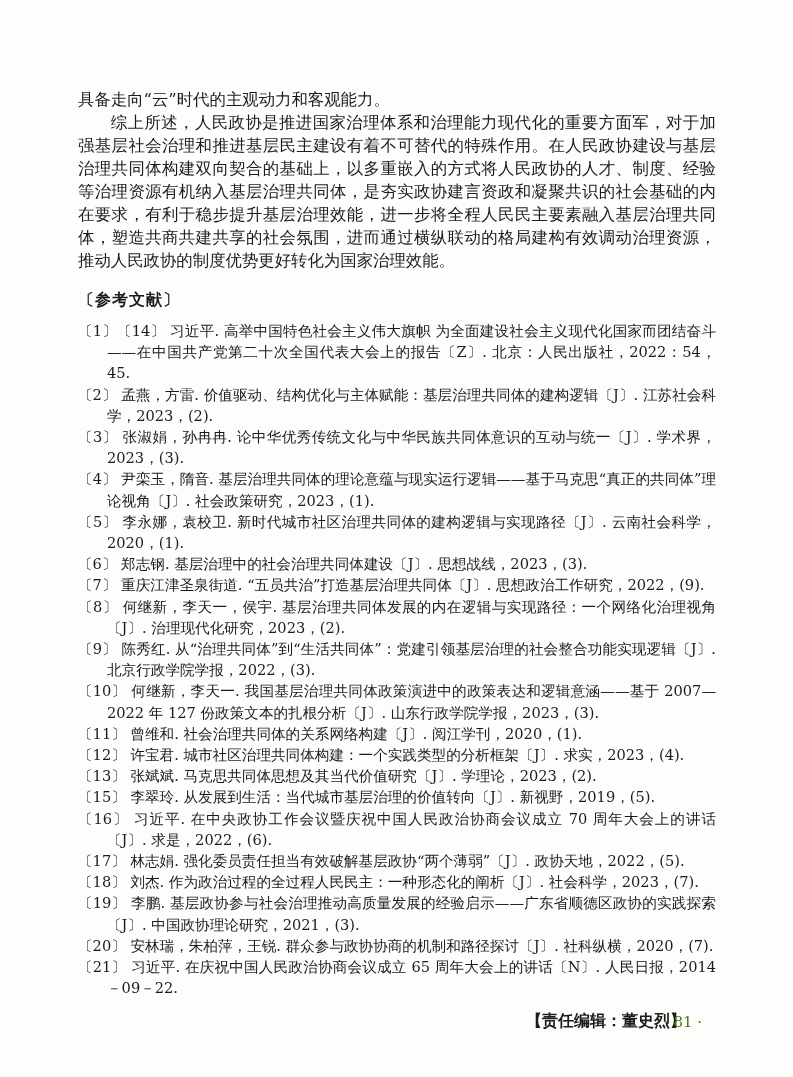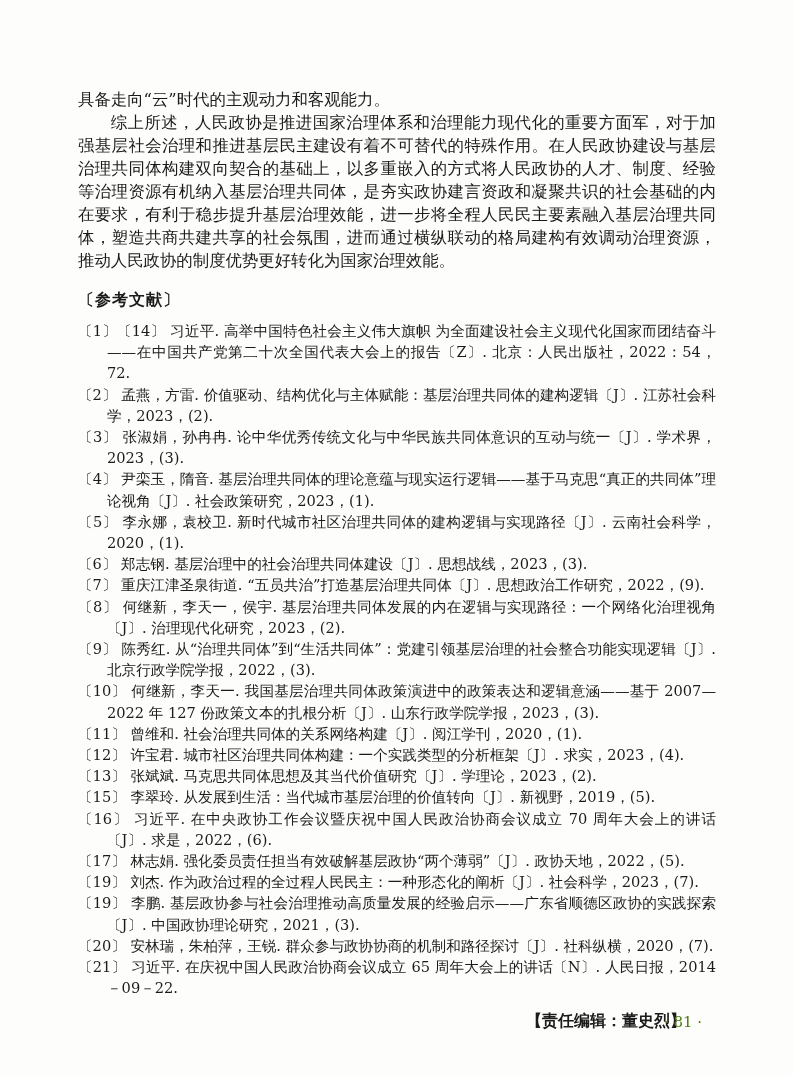--- a/index.html
+++ b/index.html
@@ -68,37 +68,37 @@
 
 <div class="page-content">
 
   <p class="body-text">具备走向“云”时代的主观动力和客观能力。</p>
 
   <p class="body-text para-indent">综上所述，人民政协是推进国家治理体系和治理能力现代化的重要方面军，对于加强基层社会治理和推进基层民主建设有着不可替代的特殊作用。在人民政协建设与基层治理共同体构建双向契合的基础上，以多重嵌入的方式将人民政协的人才、制度、经验等治理资源有机纳入基层治理共同体，是夯实政协建言资政和凝聚共识的社会基础的内在要求，有利于稳步提升基层治理效能，进一步将全程人民民主要素融入基层治理共同体，塑造共商共建共享的社会氛围，进而通过横纵联动的格局建构有效调动治理资源，推动人民政协的制度优势更好转化为国家治理效能。</p>
 
   <div class="refs-title">〔参考文献〕</div>
 
   <div class="refs-list">
-    <div class="ref-item">〔1〕〔14〕 习近平. 高举中国特色社会主义伟大旗帜 为全面建设社会主义现代化国家而团结奋斗——在中国共产党第二十次全国代表大会上的报告〔Z〕. 北京：人民出版社，2022：54，72.</div>
+    <div class="ref-item">〔1〕〔14〕 习近平. 高举中国特色社会主义伟大旗帜 为全面建设社会主义现代化国家而团结奋斗——在中国共产党第二十次全国代表大会上的报告〔Z〕. 北京：人民出版社，2022：54，45.</div>
     <div class="ref-item">〔2〕 孟燕，方雷. 价值驱动、结构优化与主体赋能：基层治理共同体的建构逻辑〔J〕. 江苏社会科学，2023，(2).</div>
     <div class="ref-item">〔3〕 张淑娟，孙冉冉. 论中华优秀传统文化与中华民族共同体意识的互动与统一〔J〕. 学术界，2023，(3).</div>
     <div class="ref-item">〔4〕 尹栾玉，隋音. 基层治理共同体的理论意蕴与现实运行逻辑——基于马克思“真正的共同体”理论视角〔J〕. 社会政策研究，2023，(1).</div>
     <div class="ref-item">〔5〕 李永娜，袁校卫. 新时代城市社区治理共同体的建构逻辑与实现路径〔J〕. 云南社会科学，2020，(1).</div>
     <div class="ref-item">〔6〕 郑志钢. 基层治理中的社会治理共同体建设〔J〕. 思想战线，2023，(3).</div>
     <div class="ref-item">〔7〕 重庆江津圣泉街道. “五员共治”打造基层治理共同体〔J〕. 思想政治工作研究，2022，(9).</div>
     <div class="ref-item">〔8〕 何继新，李天一，侯宇. 基层治理共同体发展的内在逻辑与实现路径：一个网络化治理视角〔J〕. 治理现代化研究，2023，(2).</div>
     <div class="ref-item">〔9〕 陈秀红. 从“治理共同体”到“生活共同体”：党建引领基层治理的社会整合功能实现逻辑〔J〕. 北京行政学院学报，2022，(3).</div>
     <div class="ref-item">〔10〕 何继新，李天一. 我国基层治理共同体政策演进中的政策表达和逻辑意涵——基于 2007—2022 年 127 份政策文本的扎根分析〔J〕. 山东行政学院学报，2023，(3).</div>
     <div class="ref-item">〔11〕 曾维和. 社会治理共同体的关系网络构建〔J〕. 阅江学刊，2020，(1).</div>
     <div class="ref-item">〔12〕 许宝君. 城市社区治理共同体构建：一个实践类型的分析框架〔J〕. 求实，2023，(4).</div>
     <div class="ref-item">〔13〕 张斌斌. 马克思共同体思想及其当代价值研究〔J〕. 学理论，2023，(2).</div>
     <div class="ref-item">〔15〕 李翠玲. 从发展到生活：当代城市基层治理的价值转向〔J〕. 新视野，2019，(5).</div>
     <div class="ref-item">〔16〕 习近平. 在中央政协工作会议暨庆祝中国人民政治协商会议成立 70 周年大会上的讲话〔J〕. 求是，2022，(6).</div>
     <div class="ref-item">〔17〕 林志娟. 强化委员责任担当有效破解基层政协“两个薄弱”〔J〕. 政协天地，2022，(5).</div>
-    <div class="ref-item">〔19〕 刘杰. 作为政治过程的全过程人民民主：一种形态化的阐析〔J〕. 社会科学，2023，(7).</div>
+    <div class="ref-item">〔18〕 刘杰. 作为政治过程的全过程人民民主：一种形态化的阐析〔J〕. 社会科学，2023，(7).</div>
     <div class="ref-item">〔19〕 李鹏. 基层政协参与社会治理推动高质量发展的经验启示——广东省顺德区政协的实践探索〔J〕. 中国政协理论研究，2021，(3).</div>
     <div class="ref-item">〔20〕 安林瑞，朱柏萍，王锐. 群众参与政协协商的机制和路径探讨〔J〕. 社科纵横，2020，(7).</div>
     <div class="ref-item">〔21〕 习近平. 在庆祝中国人民政治协商会议成立 65 周年大会上的讲话〔N〕. 人民日报，2014－09－22.</div>
   </div>
 
   <div class="editor-line">【责任编辑：董史烈】</div>
 
 </div>
 
 <div class="page-number">· 81 ·</div>

